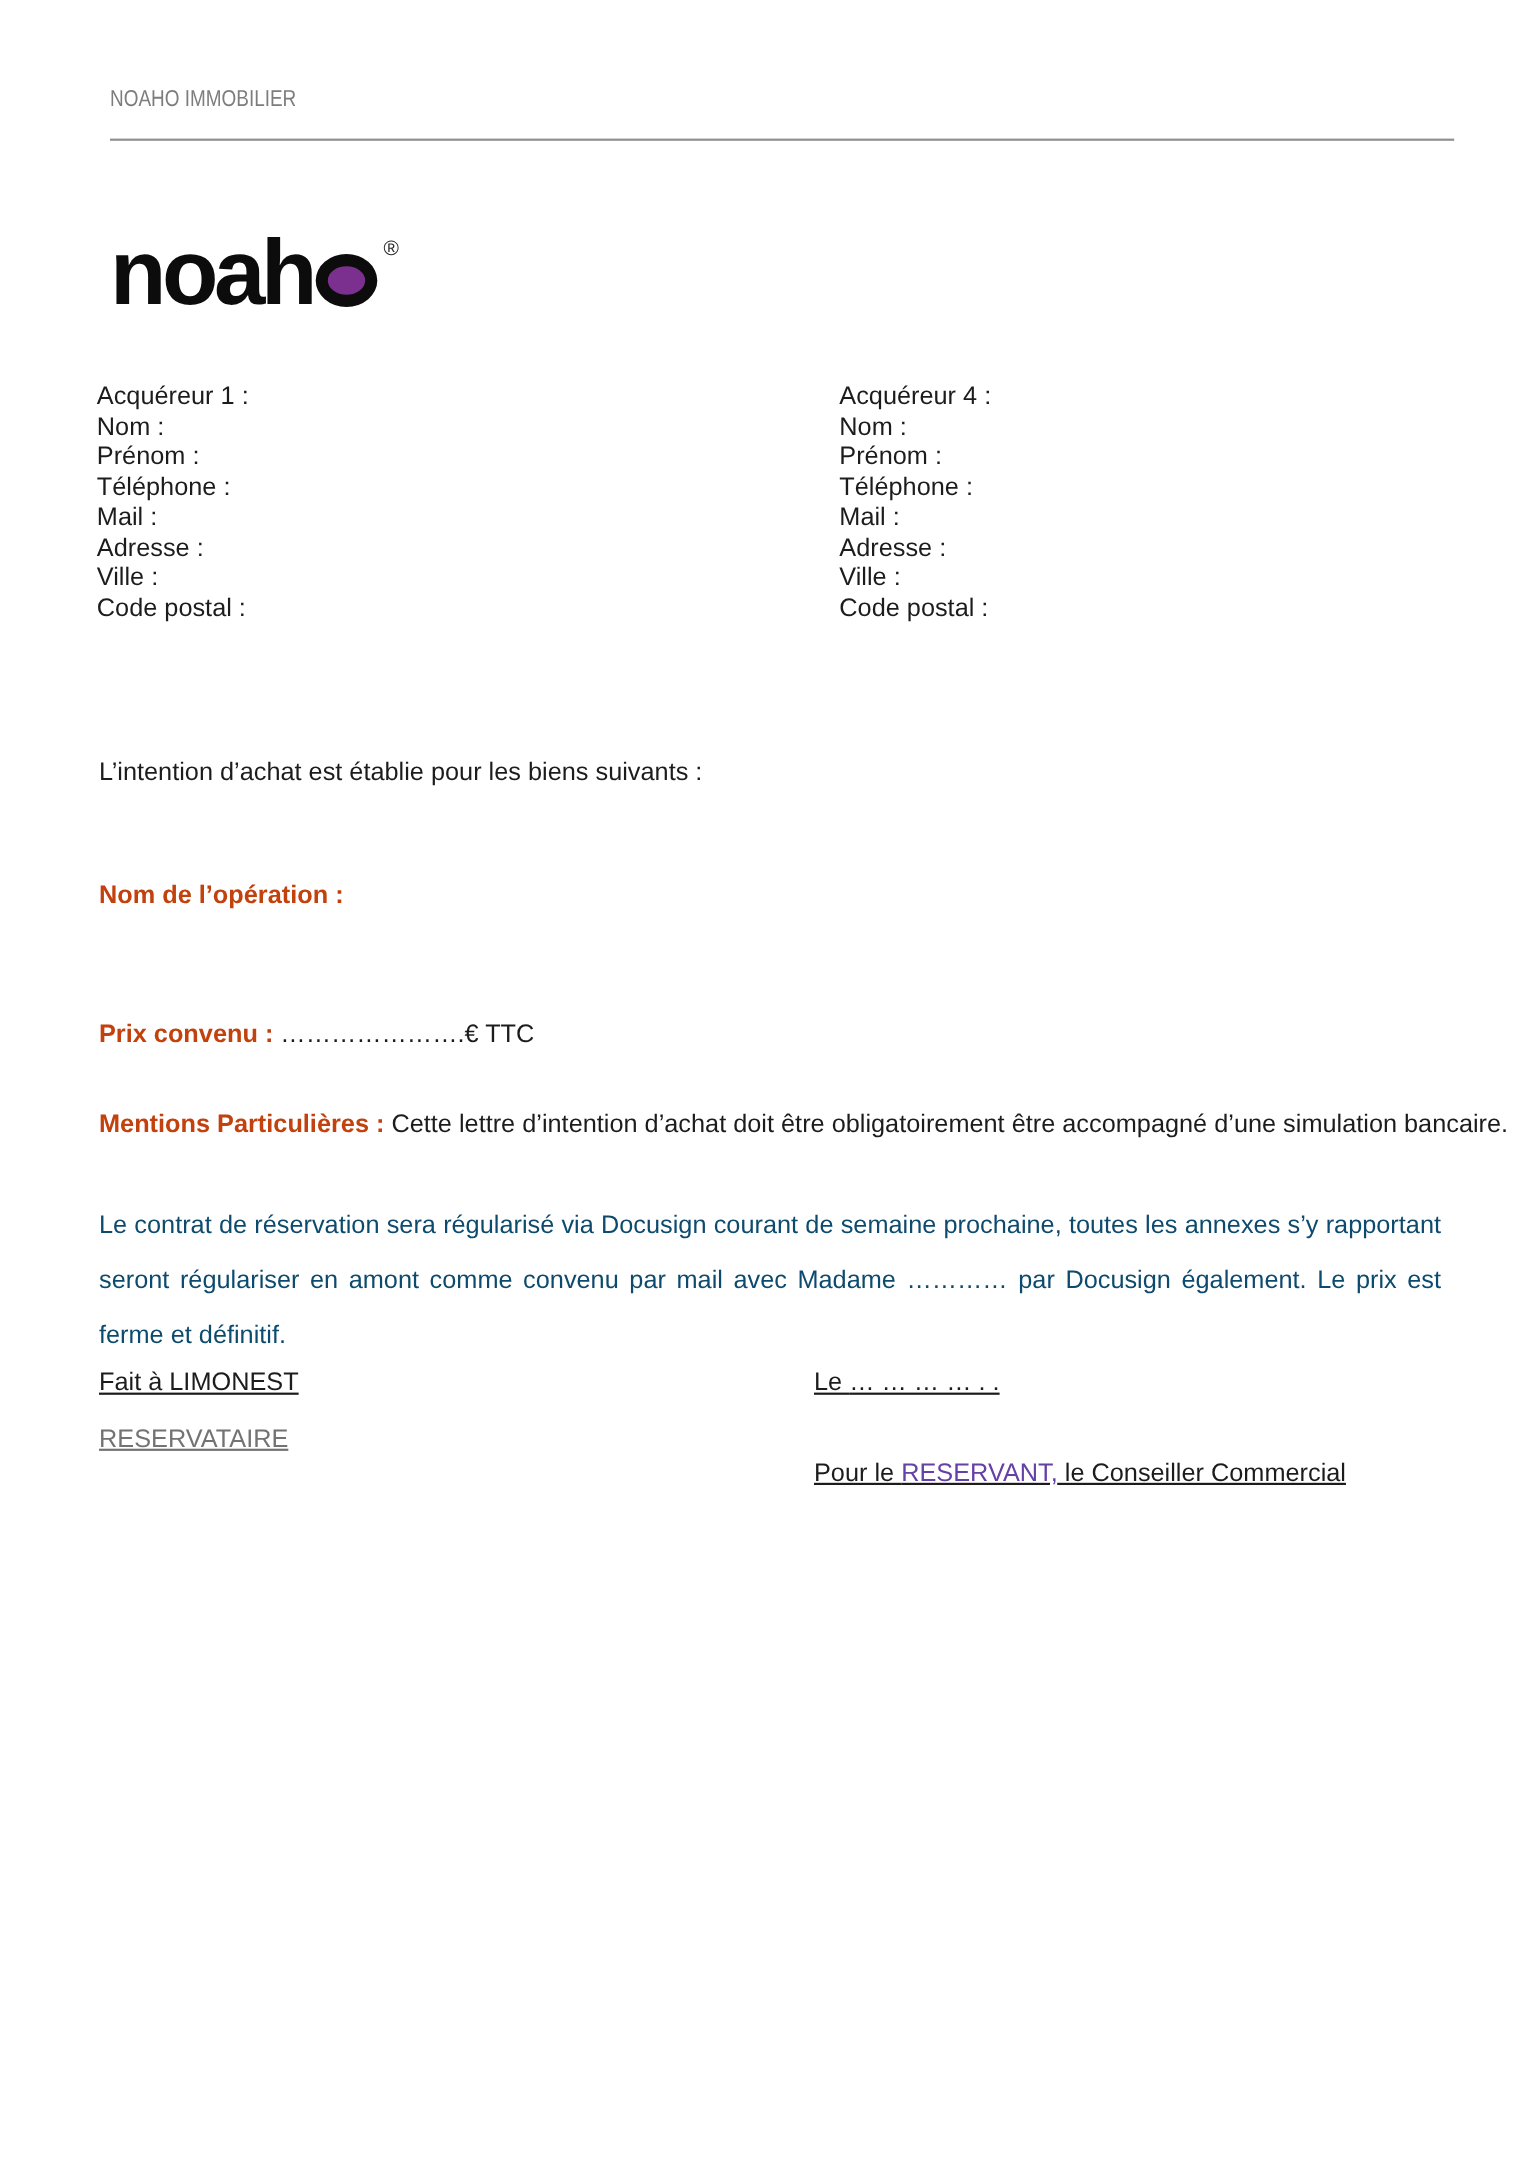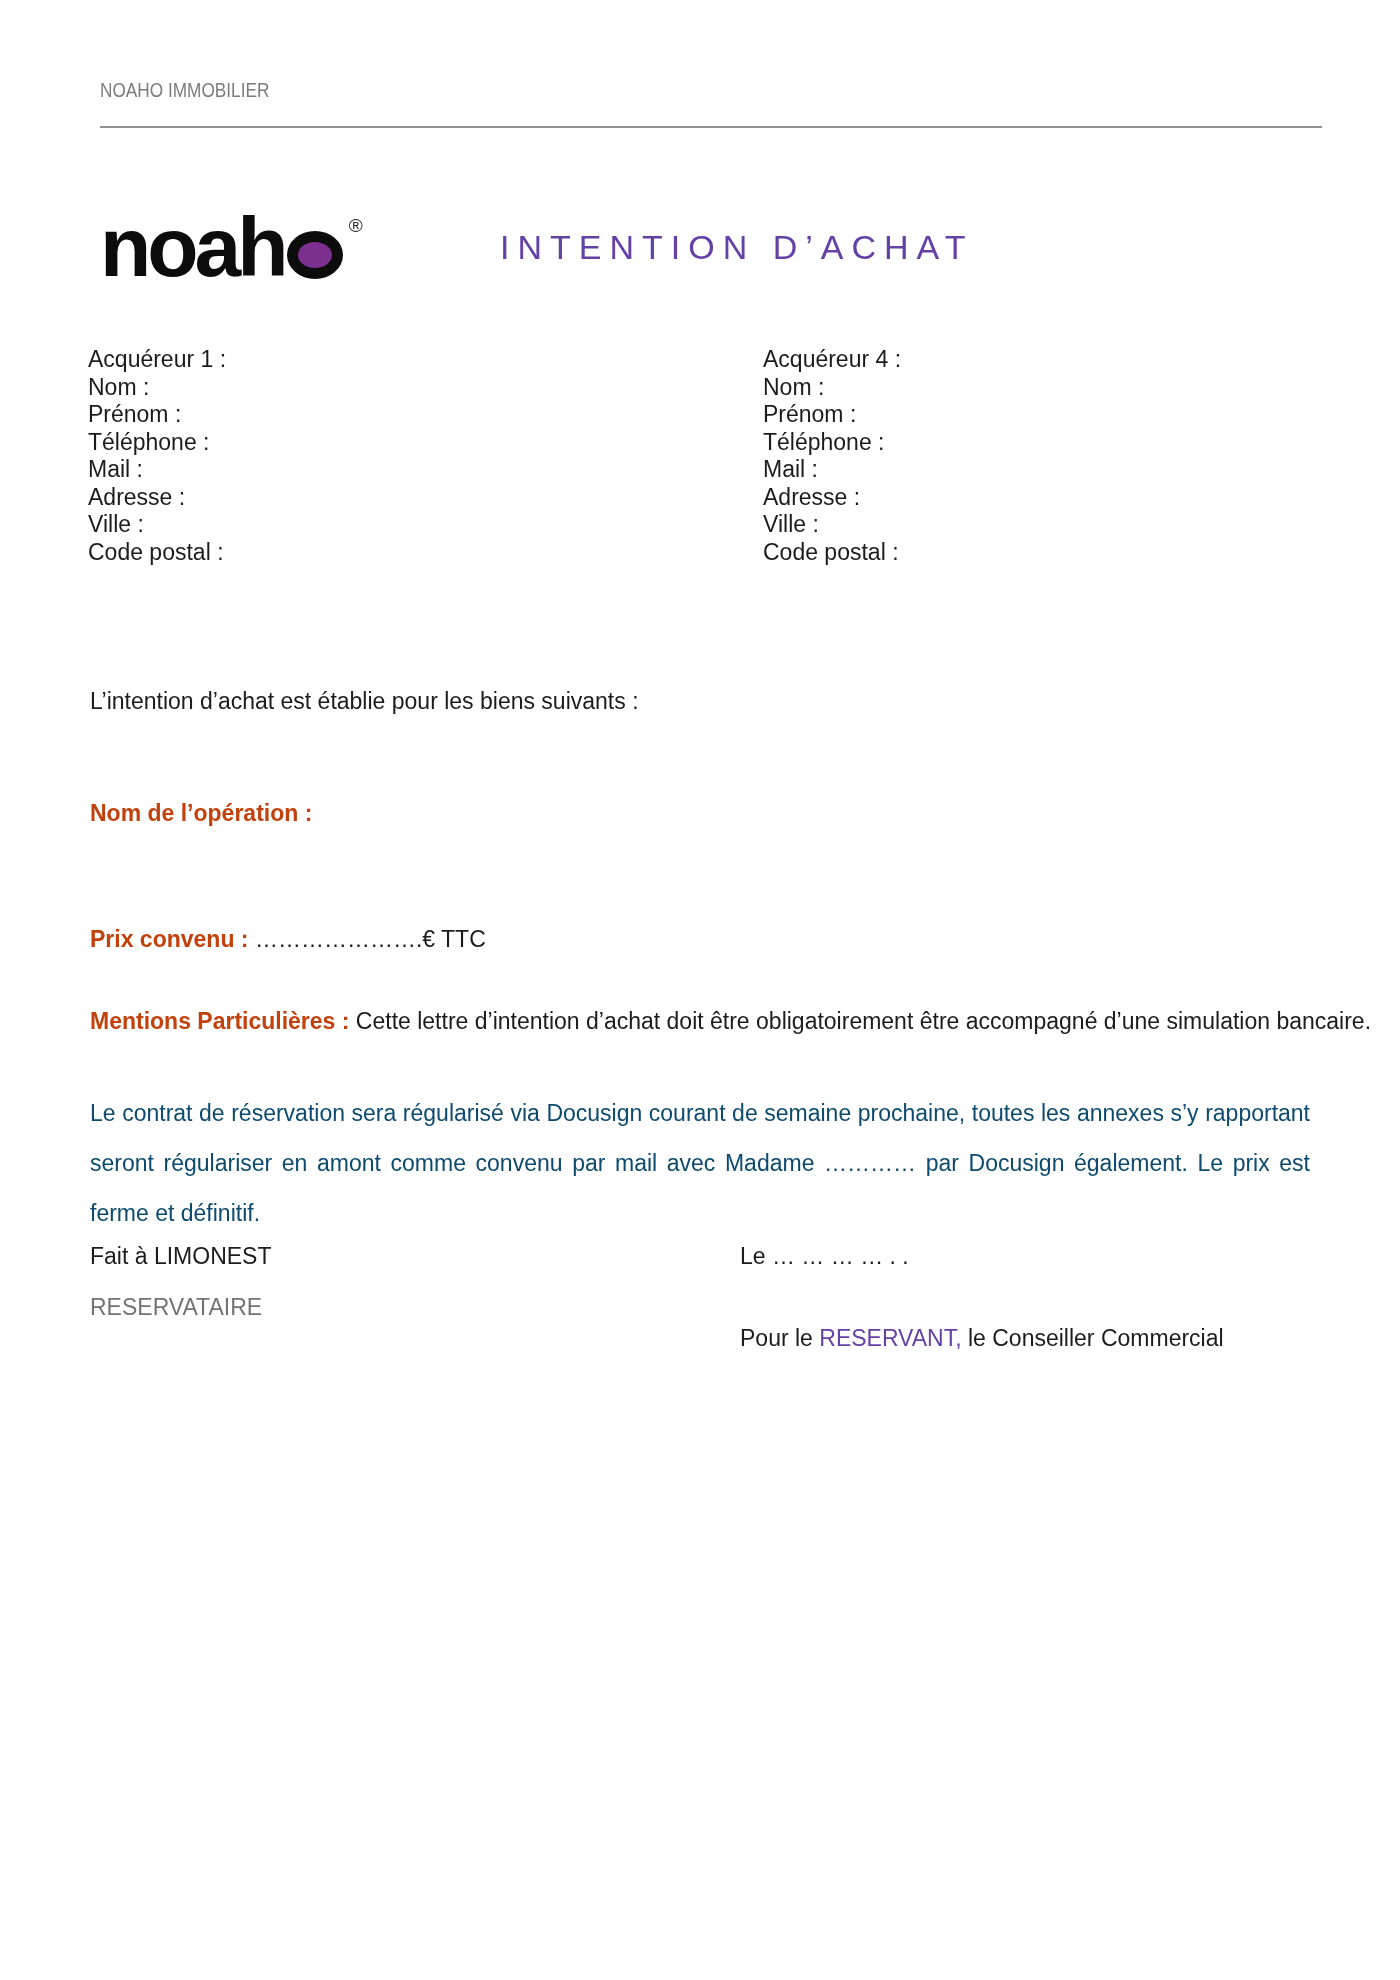--- a/index.html
+++ b/index.html
@@ -96,40 +96,39 @@
     left:90px; top:1088px;
     width:1220px;
     font-size:23px;
     line-height:50px;
     text-align:justify;
     color:#0c4a6e;
     white-space:normal;
   }
 
   
-  .sig{font-size:23px;color:#1c1c1c;white-space:nowrap;}
+  .sig{font-size:23px;color:#1c1c1c;white-space:nowrap;text-decoration:underline;}
   .sig-fait{left:90px; top:1243px;}
   .sig-le{left:740px; top:1243px;}
   .sig-reservataire{left:90px; top:1294px;color:#737373;}
   .sig-pour{left:740px; top:1294px;margin-top:31px;}
   .purple-text{color:#6540a5;}
 </style>
 </head>
 <body>
 
 <div class="page">
 
   <div class="abs doc-header">NOAHO IMMOBILIER</div>
   <div class="abs header-rule"></div>
 
   <div class="abs logo">
     <span>noah</span><span class="logo-o"></span><span class="logo-reg">®</span>
   </div>
 
-  <div class="abs doc-title">INTENTION D’ACHAT</div>
 
   <div class="abs buyer-col buyer-col-1">
     <div>Acquéreur 1 :</div>
     <div>Nom :</div>
     <div>Prénom :</div>
     <div>Téléphone :</div>
     <div>Mail :</div>
     <div>Adresse :</div>
     <div>Ville :</div>
     <div>Code postal :</div>

